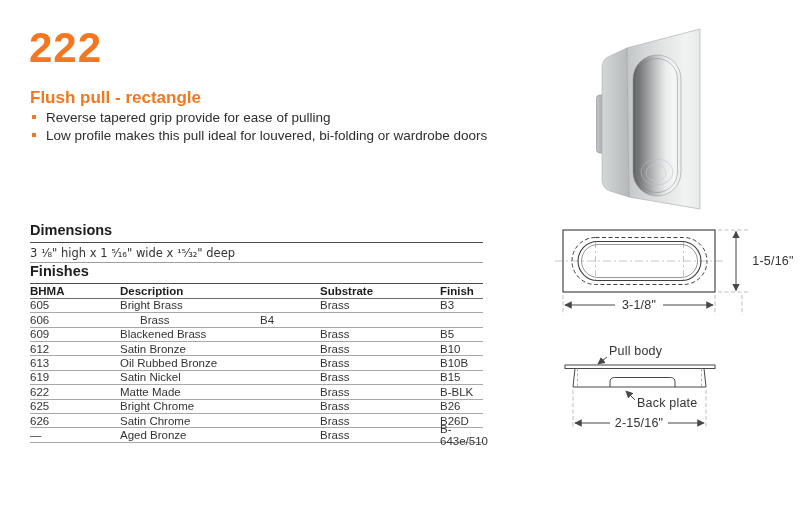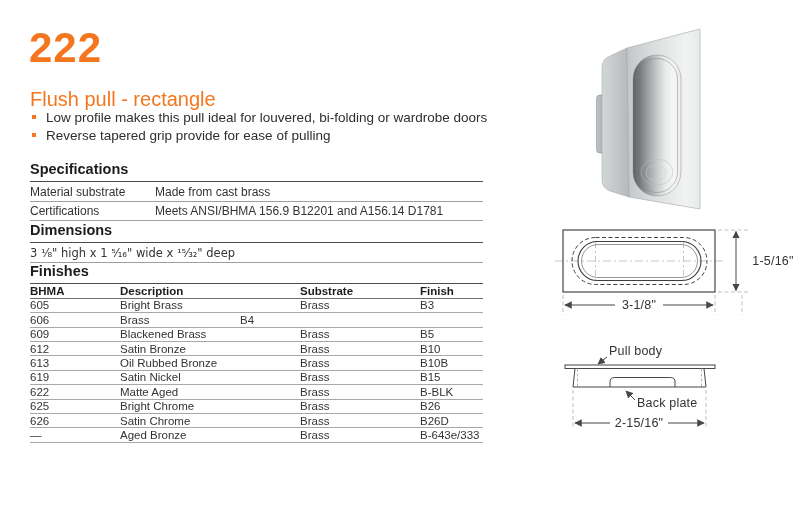--- a/index.html
+++ b/index.html
@@ -2,21 +2,21 @@
 <html style="--accent: #F4771F;"><head>
 <meta charset="utf-8">
 <style>
   :root{ --accent:#F4771F; }
   html,body{ margin:0; padding:0; background:#ffffff; }
   .page{ position:relative; width:807px; height:515px; background:#fff; overflow:hidden;
          font-family:"Liberation Sans", sans-serif; color:#3a3a3a; }
 
   .product-number{ position:absolute; left:29px; top:26px; font-size:42px; line-height:44px;
                    font-weight:700; color:var(--accent); letter-spacing:1px; margin:0; }
-  .subtitle{ position:absolute; left:30px; top:88px; font-size:20px; font-weight:400;
+  .subtitle{ position:absolute; left:30px; top:88px; font-size:17px; font-weight:700;
              color:var(--accent); margin:0; }
 
   .features{ position:absolute; left:30px; top:109px; margin:0; padding:0; list-style:none; width:480px; }
   .features li{ position:relative; padding-left:16px; font-size:13.5px; line-height:17px;
                 color:#2e2e2e; margin-bottom:1px; }
   .sq{ position:absolute; left:2px; top:6px; width:4px; height:4px; background:var(--accent); }
 
   .section{ position:absolute; left:30px; width:453px; }
   .section h3{ margin:0; padding:0 0 4px 0; font-size:14.5px; font-weight:700; color:#1c1c1c;
                border-bottom:1px solid #4c4c4c; }
@@ -24,21 +24,21 @@
          font-size:12px; line-height:14px; color:#333; }
   .trow .c-label{ width:125px; flex:none; }
   .trow .c-value{ flex:1; }
   .dims-text{ font-family:"DejaVu Sans", sans-serif; font-size:11.5px; }
 
   .fin-row{ display:flex; align-items:center; height:13.4px; border-bottom:1px solid #a8a8a8;
             font-size:11.5px; color:#333;gap:15px; }
   .fin-row.head{ font-weight:700; color:#1c1c1c; border-bottom:1px solid #6e6e6e; height:13.8px; }
   .fc1{ width:75px; flex:none; }
   .fc2{ width:165px; flex:none; }
-  .fc3{ width:105px; flex:none; }
+  .fc3{ width:105px; flex:none;margin-left:20px; }
   .fc4{ flex:1; }
 
   .photo{ position:absolute; left:590px; top:16px; width:125px; height:200px; }
   .diagram-top{ position:absolute; left:552px; top:221px; width:252px; height:98px; }
   .diagram-side{ position:absolute; left:552px; top:334px; width:252px; height:112px; }
 
   svg text{ font-family:"Liberation Sans", sans-serif; fill:#333333; }
   .dimtxt{ font-size:12.5px; letter-spacing:.2px; }
   .lbltxt{ font-size:12.5px; letter-spacing:.2px; }
 </style>
@@ -46,39 +46,28 @@
 <body>
 
 <div class="page">
 
   <h1 class="product-number">222</h1>
   <h2 class="subtitle">Flush pull - rectangle</h2>
 
   <ul class="features">
     <li>
       <span class="sq"></span>
-      <span>Low profile makes this pull ideal for louvered, bi-folding or wardrobe doors</span>
+      <span>Reverse tapered grip provide for ease of pulling</span>
     </li>
     <li>
       <span class="sq"></span>
-      <span>Reverse tapered grip provide for ease of pulling</span>
+      <span>Low profile makes this pull ideal for louvered, bi-folding or wardrobe doors</span>
     </li>
   </ul>
 
-  <div class="section" style="top:161px">
-    <h3>Specifications</h3>
-    <div class="trow">
-      <div class="c-label">Material substrate</div>
-      <div class="c-value">Made from cast brass</div>
-    </div>
-    <div class="trow">
-      <div class="c-label">Certifications</div>
-      <div class="c-value">Meets ANSI/BHMA 156.9 B12201 and A156.14 D1781</div>
-    </div>
-  </div>
 
   <div class="section" style="top:222px">
     <h3>Dimensions</h3>
     <div class="trow">
       <div class="c-value dims-text">3 ¹⁄₈" high x 1 ⁵⁄₁₆" wide x ¹⁵⁄₃₂" deep</div>
     </div>
   </div>
 
   <div class="section" style="top:263px">
     <h3>Finishes</h3>
@@ -118,41 +107,41 @@
       <div class="fc4">B10B</div>
     </div>
     <div class="fin-row">
       <div class="fc1">619</div>
       <div class="fc2">Satin Nickel</div>
       <div class="fc3">Brass</div>
       <div class="fc4">B15</div>
     </div>
     <div class="fin-row">
       <div class="fc1">622</div>
-      <div class="fc2">Matte Aged</div>
+      <div class="fc2">Matte Made</div>
       <div class="fc3">Brass</div>
       <div class="fc4">B-BLK</div>
     </div>
     <div class="fin-row">
       <div class="fc1">625</div>
       <div class="fc2">Bright Chrome</div>
       <div class="fc3">Brass</div>
       <div class="fc4">B26</div>
     </div>
     <div class="fin-row">
       <div class="fc1">626</div>
       <div class="fc2">Satin Chrome</div>
       <div class="fc3">Brass</div>
       <div class="fc4">B26D</div>
     </div>
     <div class="fin-row">
       <div class="fc1">—</div>
       <div class="fc2">Aged Bronze</div>
       <div class="fc3">Brass</div>
-      <div class="fc4">B-643e/333</div>
+      <div class="fc4">B-643e/510</div>
     </div>
   </div>
 
   <div class="photo">
     <svg width="125" height="200" viewBox="0 0 125 200">
       <defs>
         <linearGradient id="gSide" x1="0" y1="0" x2="1" y2="0">
           <stop offset="0" stop-color="#d4d7d8"></stop>
             <stop offset="1" stop-color="#b6b9bb"></stop>
         </linearGradient>

